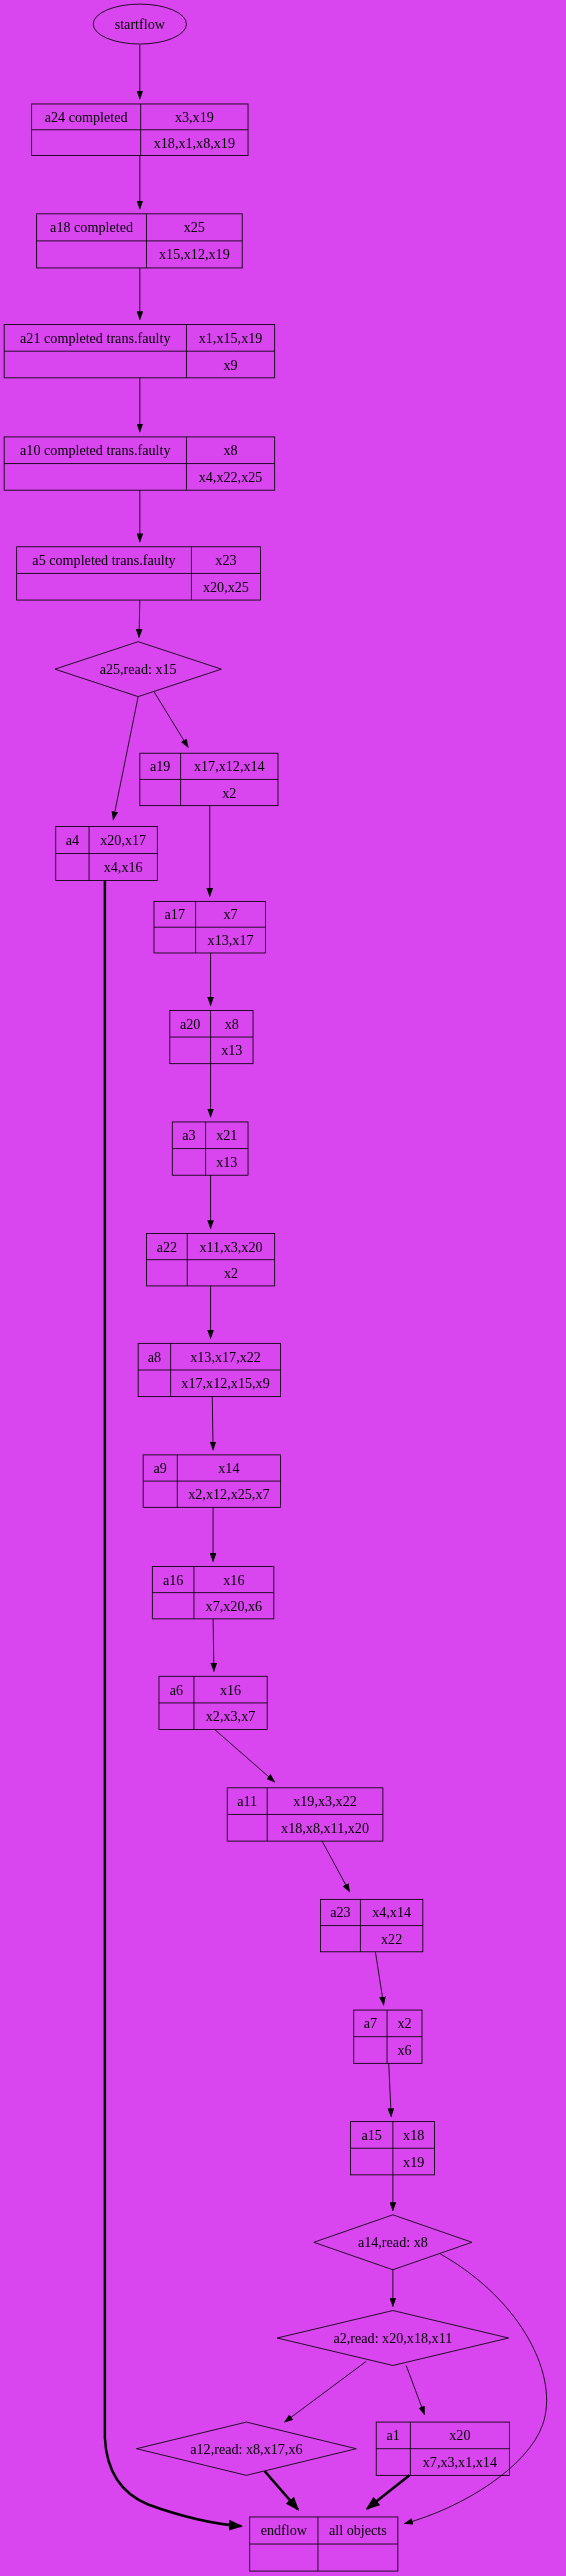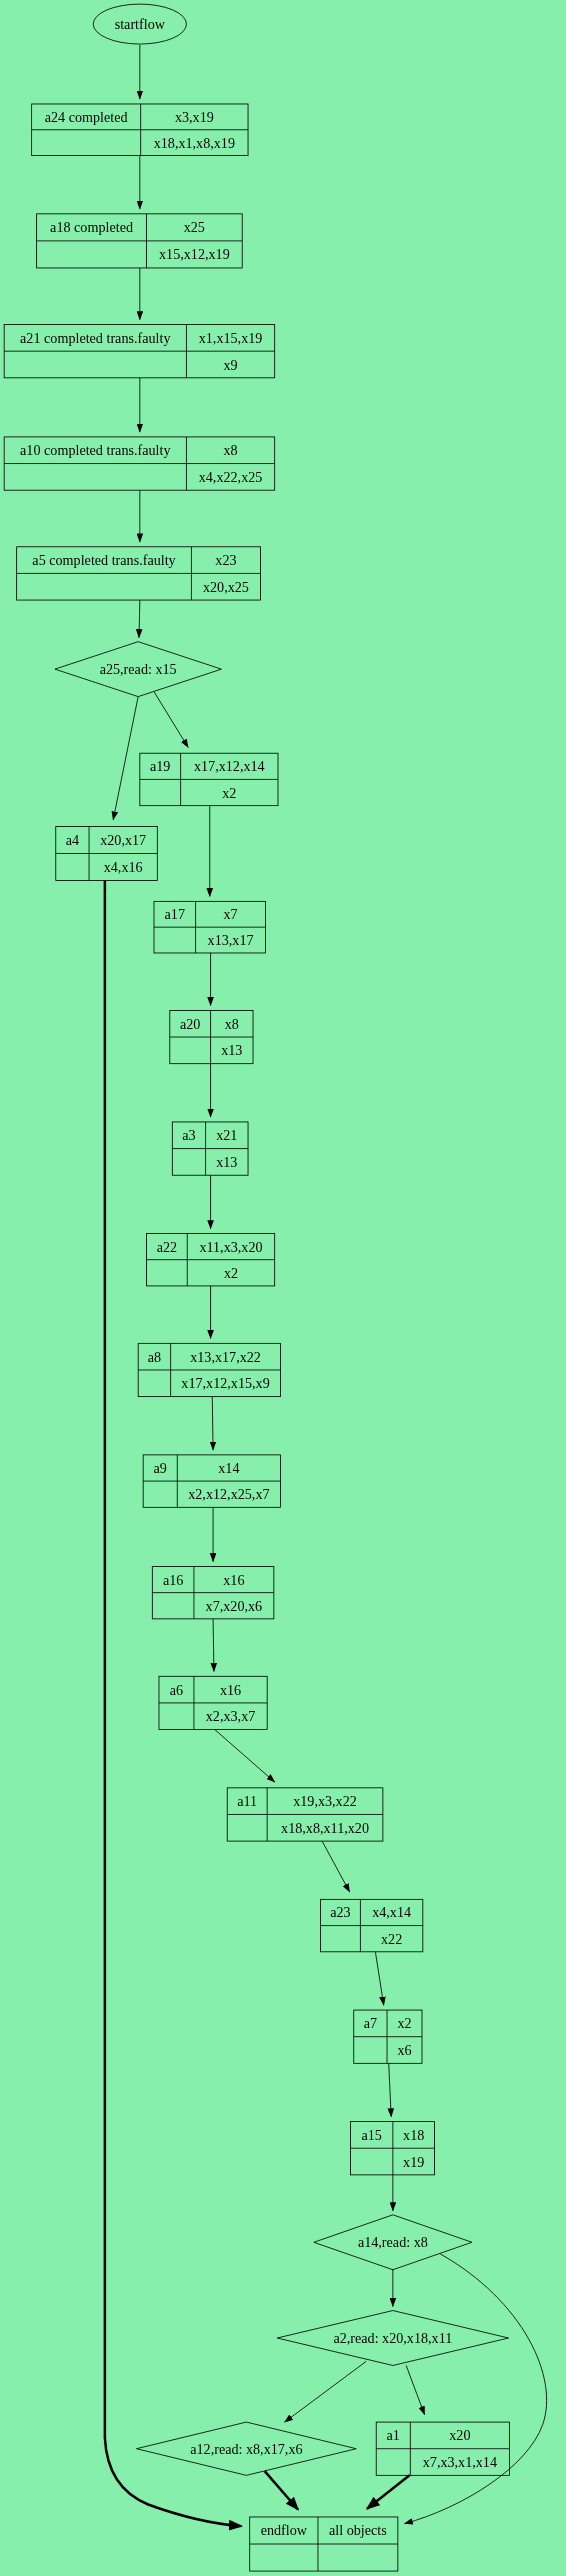--- a/index.html
+++ b/index.html
@@ -1,16 +1,16 @@
 <!DOCTYPE html>
 <html style="font-size:13.3px"><head>
 <meta charset="utf-8">
 <style>
   html, body { margin: 0; padding: 0; background: #ffffff; }
-  .stage { position: relative; width: 566px; height: 2576px; background: #86efac; }
+  .stage { position: relative; width: 566px; height: 2576px; background: #d946ef; }
   svg text {
     font-family: "Liberation Serif", "DejaVu Serif", serif;
     font-size: 17px;
     fill: #000000;
     text-anchor: middle;
   }
   .shape { fill: none; stroke: #000000; stroke-width: 1; }
   .edge  { fill: none; stroke: #000000; stroke-width: 1; }
   .edgeB { fill: none; stroke: #000000; stroke-width: 3; }
 </style>

